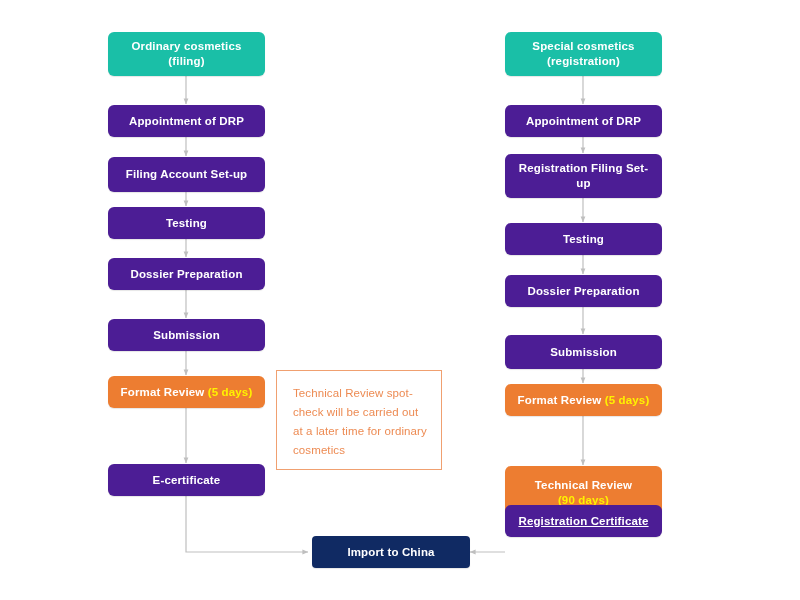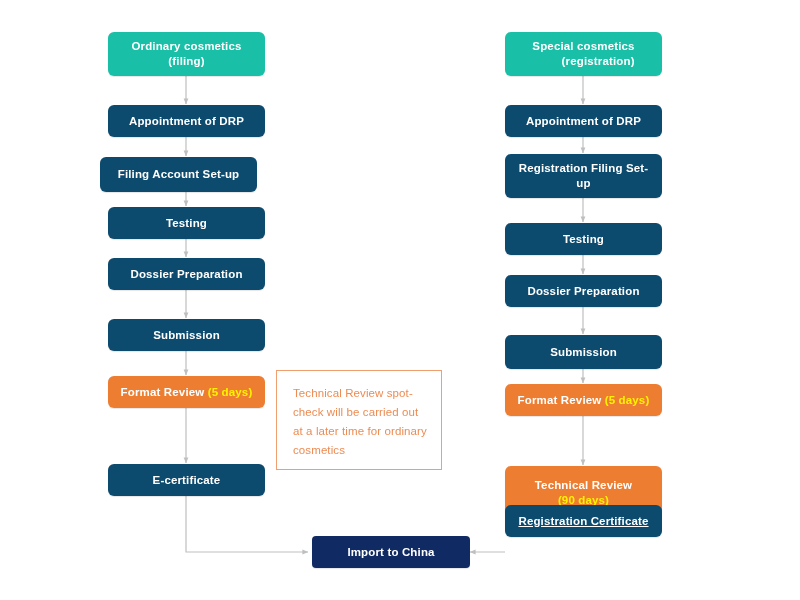--- a/index.html
+++ b/index.html
@@ -43,21 +43,21 @@
     font-weight: bold;
     font-size: 11.5px;
     line-height: 15px;
     letter-spacing: 0.15px;
     padding: 2px 6px;
     box-shadow: 0 1px 1px rgba(0,0,0,0.10);
   }
   .node .txt { display: block; }
 
   .n-teal   { background: #1ABFA7; }
-  .n-blue   { background: #0c4a6e; }
+  .n-blue   { background: #4c1d95; }
   .n-orange { background: #ED7D31; }
   .n-navy   { background: #102A63; border-radius: 4px; }
 
   .days { color: #FFF200; }
 
   
   .note {
     position: absolute;
     box-sizing: border-box;
     background: #ffffff;
@@ -111,21 +111,21 @@
     <span>
       <span class="txt">Ordinary cosmetics</span>
       <span class="txt">(filing)</span>
     </span>
   </div>
 
   <div class="node n-blue" style="left:108px; top:105px; width:157px; height:32px;">
     <span class="txt">Appointment of DRP</span>
   </div>
 
-  <div class="node n-blue" style="left:100px; top:157px; width:157px; height:35px;">
+  <div class="node n-blue" style="left:108px; top:157px; width:157px; height:35px;">
     <span class="txt">Filing Account Set-up</span>
   </div>
 
   <div class="node n-blue" style="left:108px; top:207px; width:157px; height:32px;">
     <span class="txt">Testing</span>
   </div>
 
   <div class="node n-blue" style="left:108px; top:258px; width:157px; height:32px;">
     <span class="txt">Dossier Preparation</span>
   </div>
@@ -137,21 +137,21 @@
   <div class="node n-orange" style="left:108px; top:376px; width:157px; height:32px;">
     <span>
       <span>Format Review </span><span class="days">(5 days)</span>
     </span>
   </div>
 
   <div class="node n-blue" style="left:108px; top:464px; width:157px; height:32px;align-items:center;">
     <span class="txt">E-certificate</span>
   </div>
 
-  <div class="node n-teal" style="left:505px; top:32px; width:157px; height:44px;text-align:right;">
+  <div class="node n-teal" style="left:505px; top:32px; width:157px; height:44px;">
     <span>
       <span class="txt">Special cosmetics</span>
       <span class="txt">(registration)</span>
     </span>
   </div>
 
   <div class="node n-blue" style="left:505px; top:105px; width:157px; height:32px;">
     <span class="txt">Appointment of DRP</span>
   </div>
 

